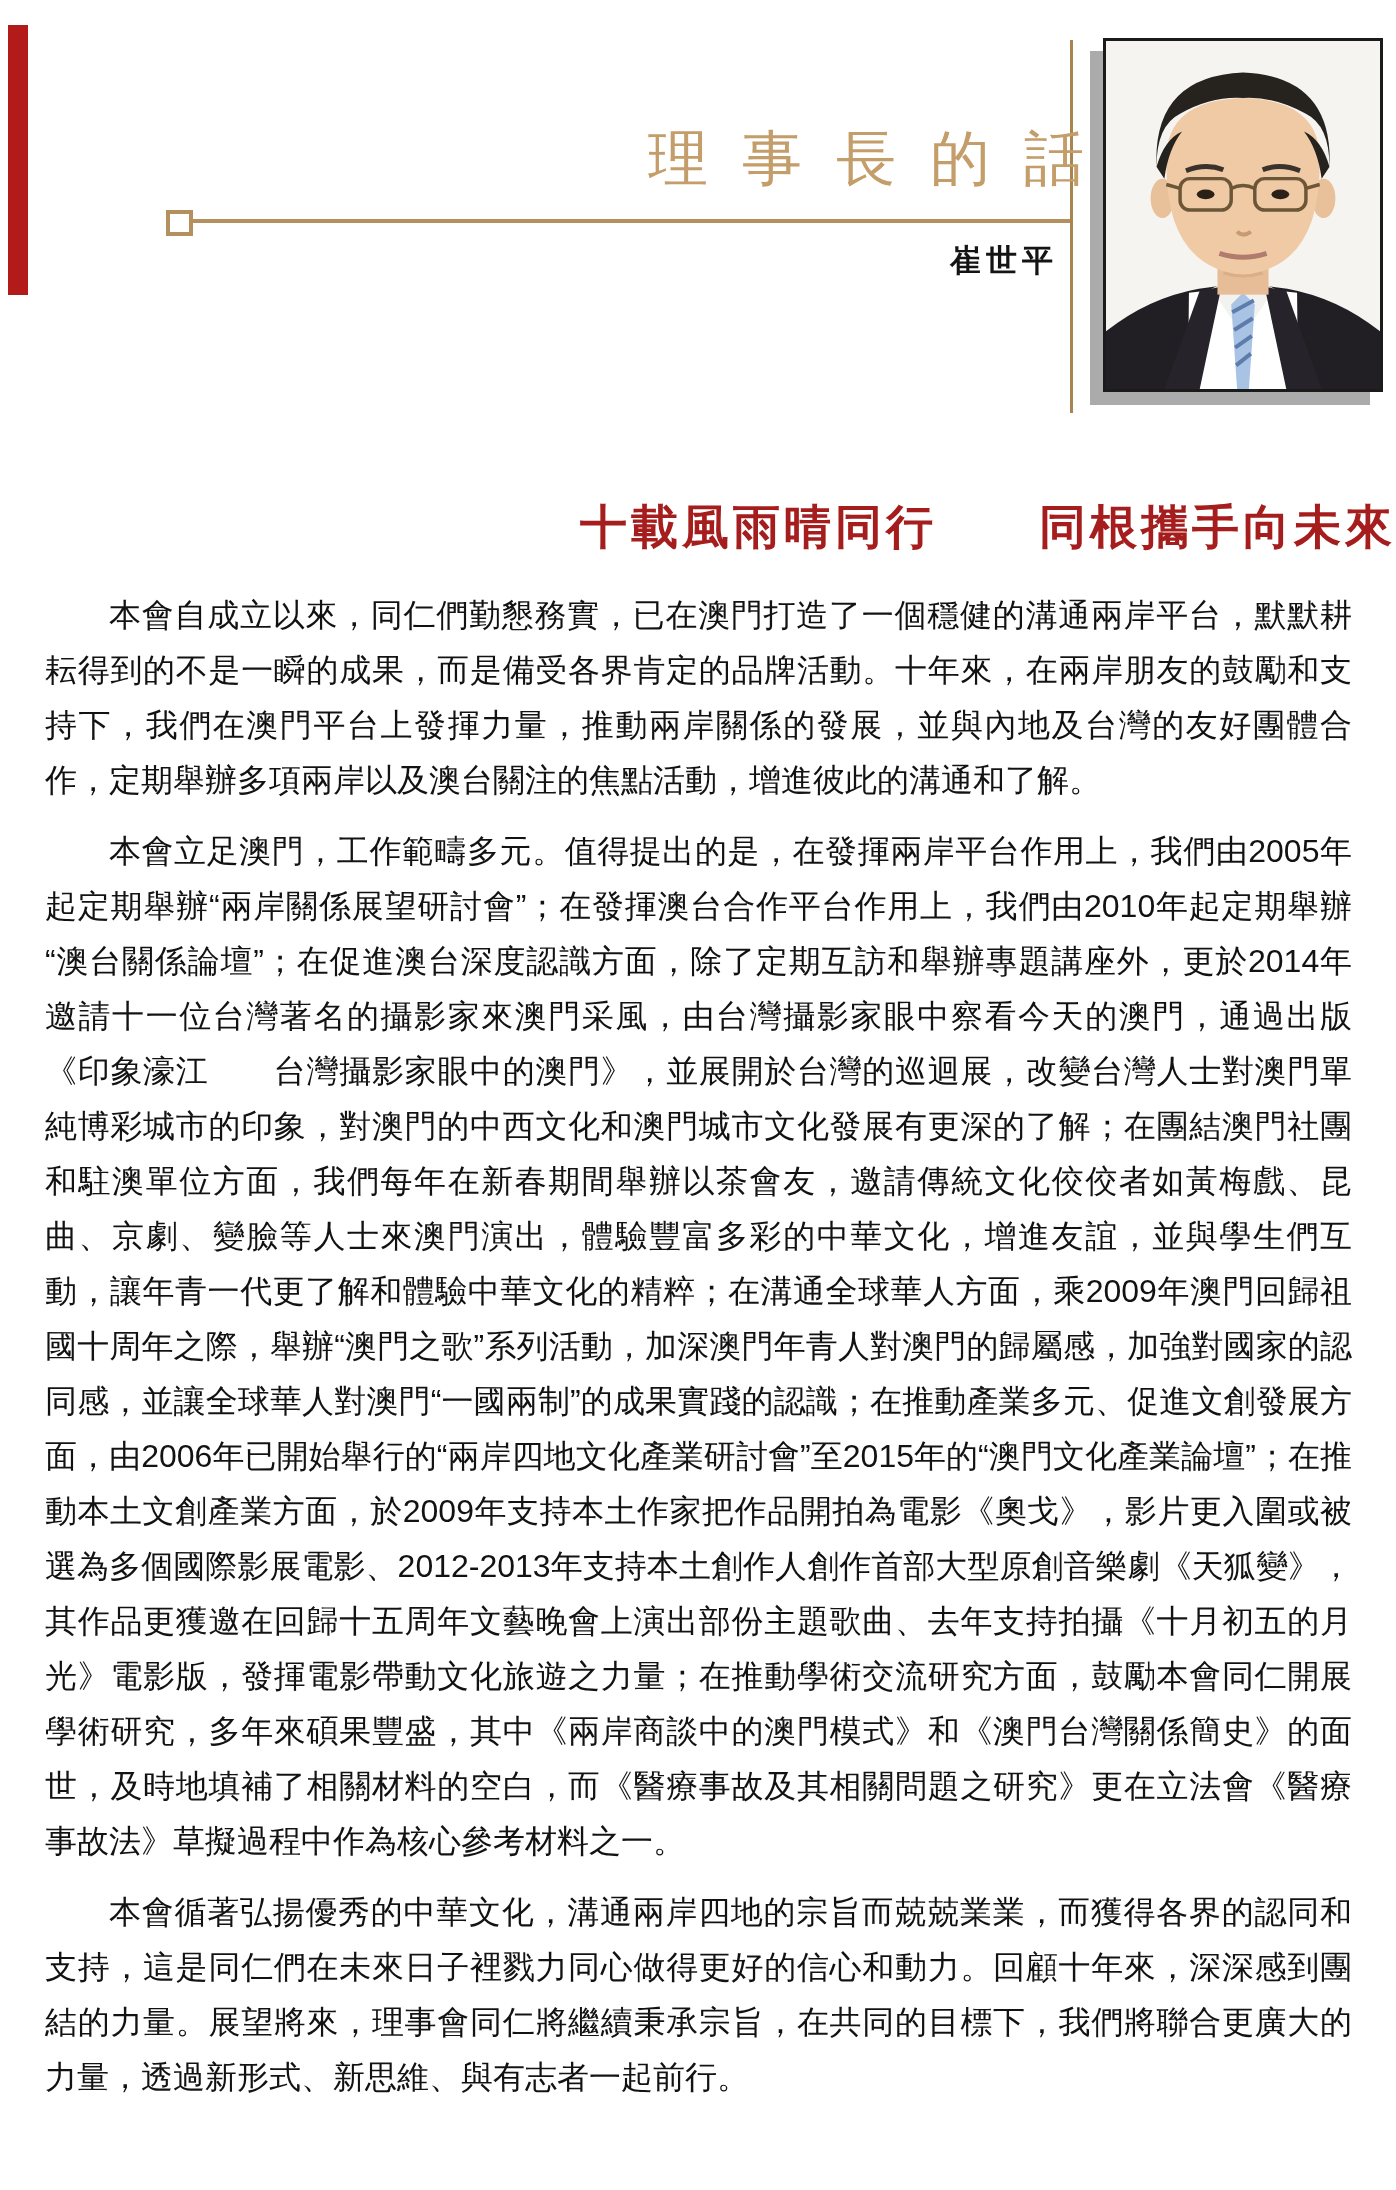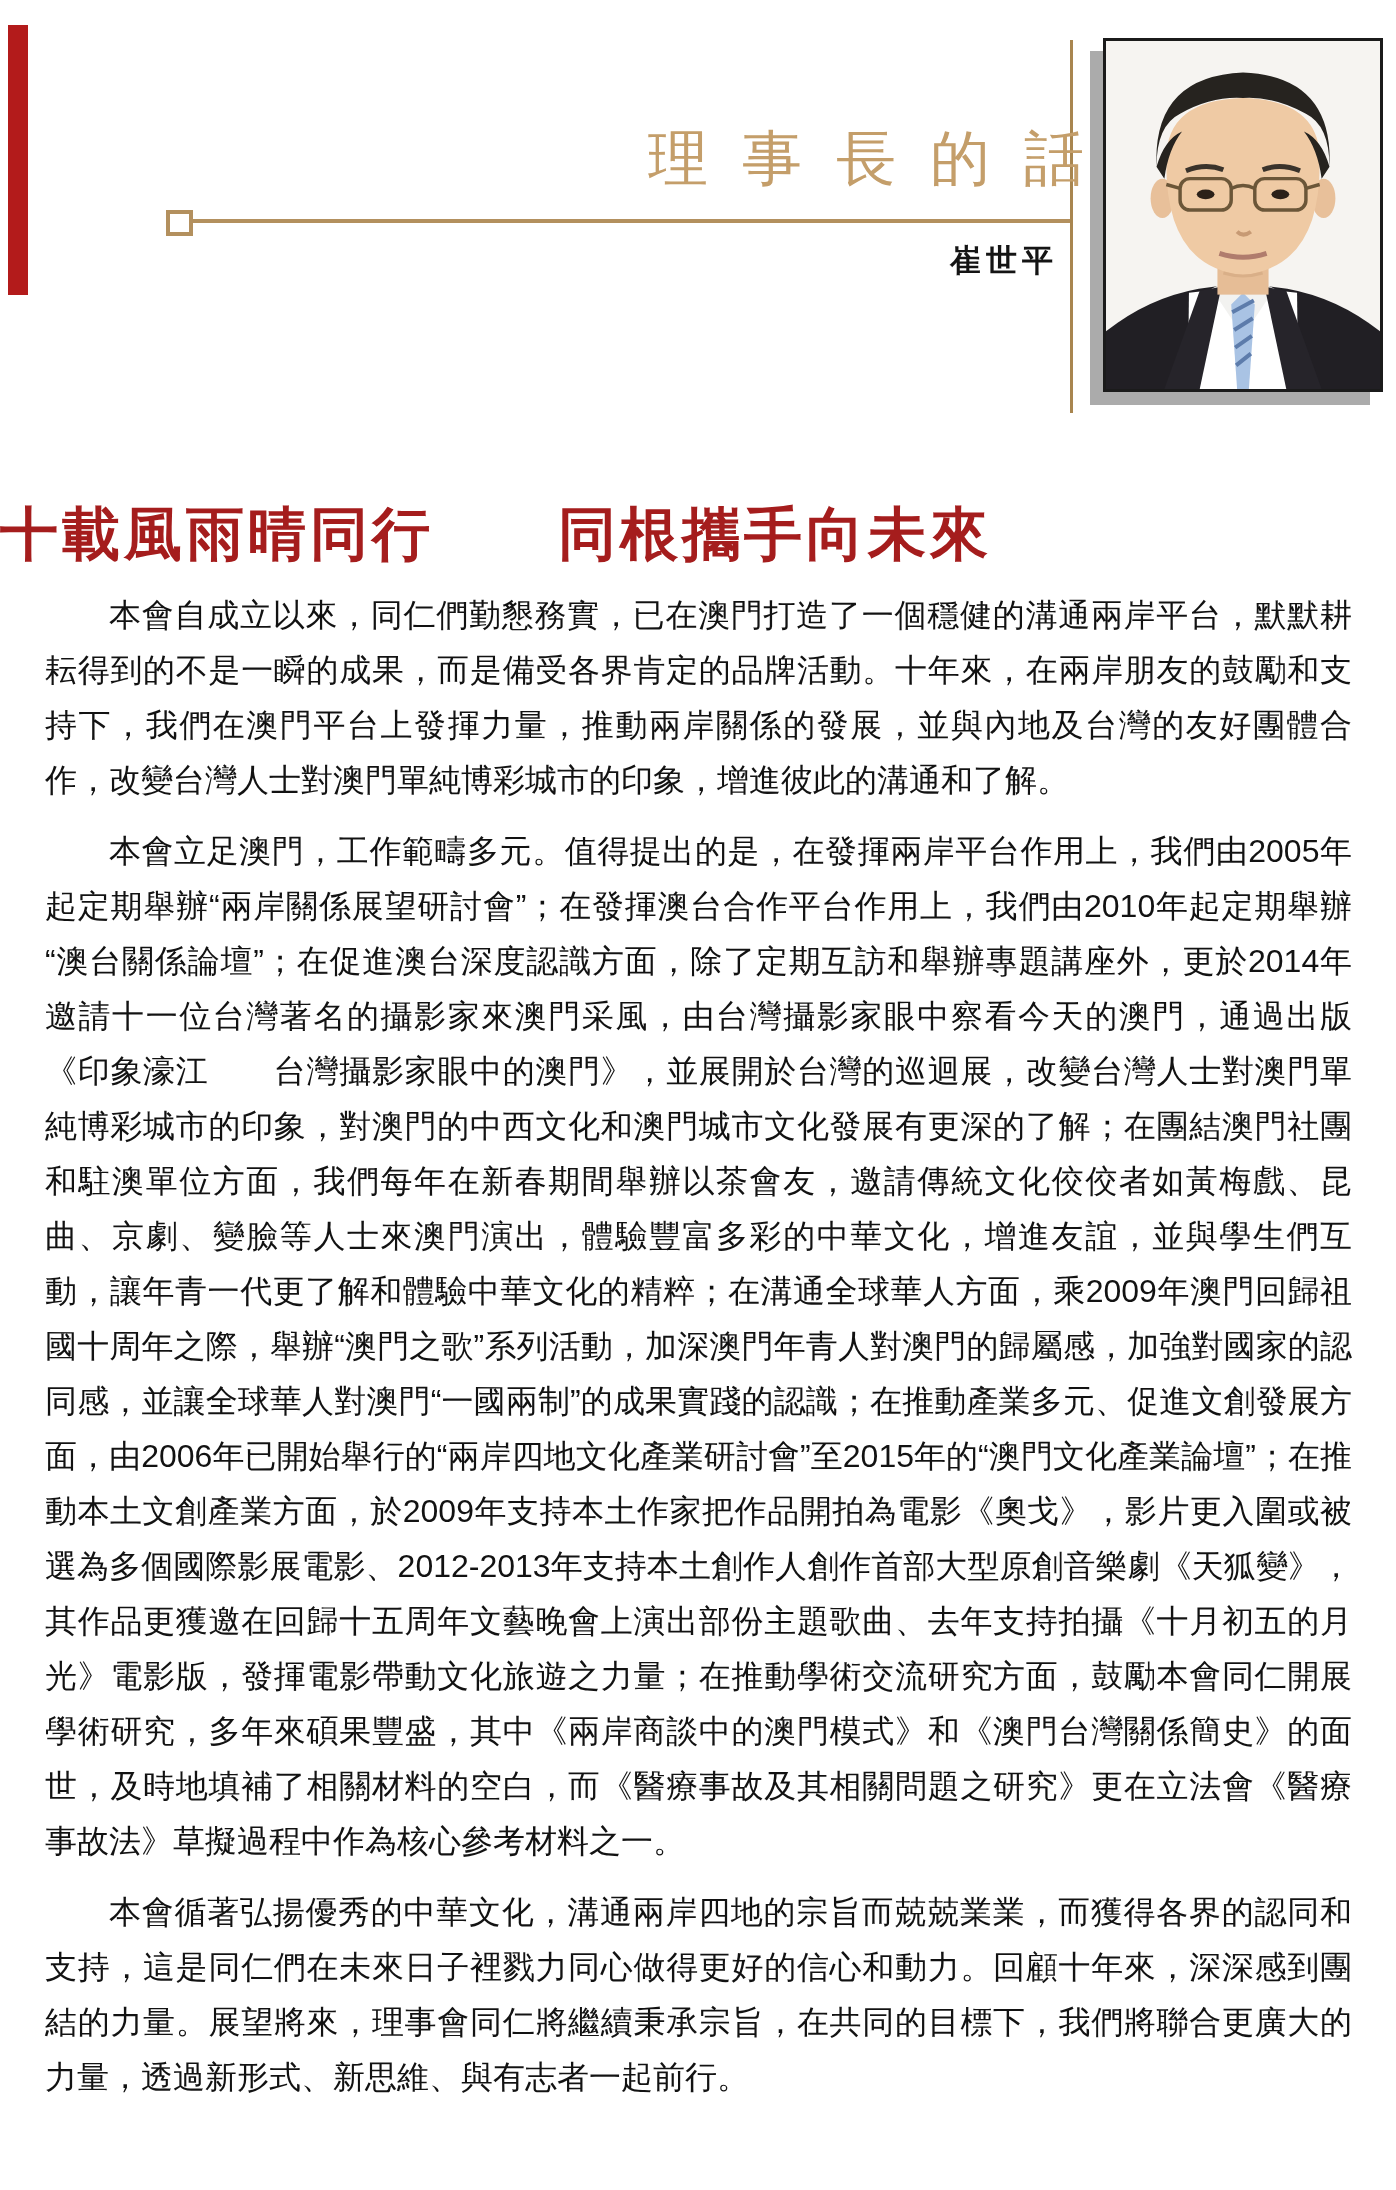--- a/index.html
+++ b/index.html
@@ -43,23 +43,23 @@
   .photo{
     position:absolute;left:1103px;top:38px;width:280px;height:354px;
     border:3px solid #1b1b1b;box-sizing:border-box;
     background:#f8f7f5;
     box-shadow:-13px 13px 0 0 #ababab;
   }
   .photo svg{display:block;width:100%;height:100%;}
   
   .red-heading{
     position:absolute;left:0;top:496px;width:100%;
-    text-align:left;
+    text-align:right;
     font-family:"DejaVu Serif", serif;
-    font-size:58px;font-weight:bold;color:#a51d1d;
+    font-size:47px;font-weight:bold;color:#a51d1d;
     letter-spacing:4px;white-space:nowrap;
   }
   
   .body-text{
     position:absolute;left:45px;top:588px;width:1307px;
     font-size:32px;line-height:55px;color:#121212;
     text-align:justify;
   }
   .body-text p{
     margin:0 0 16px 0;
@@ -123,19 +123,19 @@
 
       <path d="M116,216 Q140,224 164,216" stroke="#b07c6d" stroke-width="5" fill="none"></path>
 
       <path d="M120,236 Q140,242 160,236" stroke="#d9af88" stroke-width="3" fill="none"></path>
     </svg>
   </figure>
 
   <div class="red-heading">十載風雨晴同行　　同根攜手向未來</div>
 
   <div class="body-text">
-    <p>本會自成立以來，同仁們勤懇務實，已在澳門打造了一個穩健的溝通兩岸平台，默默耕耘得到的不是一瞬的成果，而是備受各界肯定的品牌活動。十年來，在兩岸朋友的鼓勵和支持下，我們在澳門平台上發揮力量，推動兩岸關係的發展，並與內地及台灣的友好團體合作，改變台灣人士對澳門單純博彩城市的印象，增進彼此的溝通和了解。</p>
+    <p>本會自成立以來，同仁們勤懇務實，已在澳門打造了一個穩健的溝通兩岸平台，默默耕耘得到的不是一瞬的成果，而是備受各界肯定的品牌活動。十年來，在兩岸朋友的鼓勵和支持下，我們在澳門平台上發揮力量，推動兩岸關係的發展，並與內地及台灣的友好團體合作，定期舉辦多項兩岸以及澳台關注的焦點活動，增進彼此的溝通和了解。</p>
     <p>本會立足澳門，工作範疇多元。值得提出的是，在發揮兩岸平台作用上，我們由2005年起定期舉辦“兩岸關係展望研討會”；在發揮澳台合作平台作用上，我們由2010年起定期舉辦“澳台關係論壇”；在促進澳台深度認識方面，除了定期互訪和舉辦專題講座外，更於2014年邀請十一位台灣著名的攝影家來澳門采風，由台灣攝影家眼中察看今天的澳門，通過出版《印象濠江　　台灣攝影家眼中的澳門》，並展開於台灣的巡迴展，改變台灣人士對澳門單純博彩城市的印象，對澳門的中西文化和澳門城市文化發展有更深的了解；在團結澳門社團和駐澳單位方面，我們每年在新春期間舉辦以茶會友，邀請傳統文化佼佼者如黃梅戲、昆曲、京劇、變臉等人士來澳門演出，體驗豐富多彩的中華文化，增進友誼，並與學生們互動，讓年青一代更了解和體驗中華文化的精粹；在溝通全球華人方面，乘2009年澳門回歸祖國十周年之際，舉辦“澳門之歌”系列活動，加深澳門年青人對澳門的歸屬感，加強對國家的認同感，並讓全球華人對澳門“一國兩制”的成果實踐的認識；在推動產業多元、促進文創發展方面，由2006年已開始舉行的“兩岸四地文化產業研討會”至2015年的“澳門文化產業論壇”；在推動本土文創產業方面，於2009年支持本土作家把作品開拍為電影《奧戈》，影片更入圍或被選為多個國際影展電影、2012-2013年支持本土創作人創作首部大型原創音樂劇《天狐變》，其作品更獲邀在回歸十五周年文藝晚會上演出部份主題歌曲、去年支持拍攝《十月初五的月光》電影版，發揮電影帶動文化旅遊之力量；在推動學術交流研究方面，鼓勵本會同仁開展學術研究，多年來碩果豐盛，其中《兩岸商談中的澳門模式》和《澳門台灣關係簡史》的面世，及時地填補了相關材料的空白，而《醫療事故及其相關問題之研究》更在立法會《醫療事故法》草擬過程中作為核心參考材料之一。</p>
     <p>本會循著弘揚優秀的中華文化，溝通兩岸四地的宗旨而兢兢業業，而獲得各界的認同和支持，這是同仁們在未來日子裡戮力同心做得更好的信心和動力。回顧十年來，深深感到團結的力量。展望將來，理事會同仁將繼續秉承宗旨，在共同的目標下，我們將聯合更廣大的力量，透過新形式、新思維、與有志者一起前行。</p>
 
   </div>
 
 </div>
 
 </body></html>

